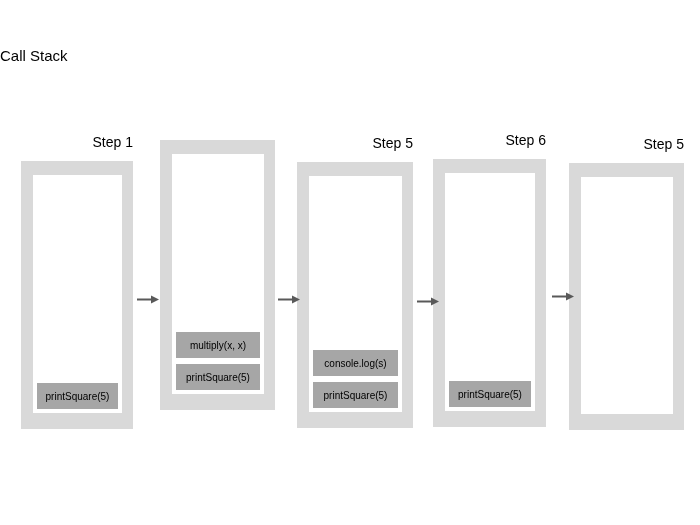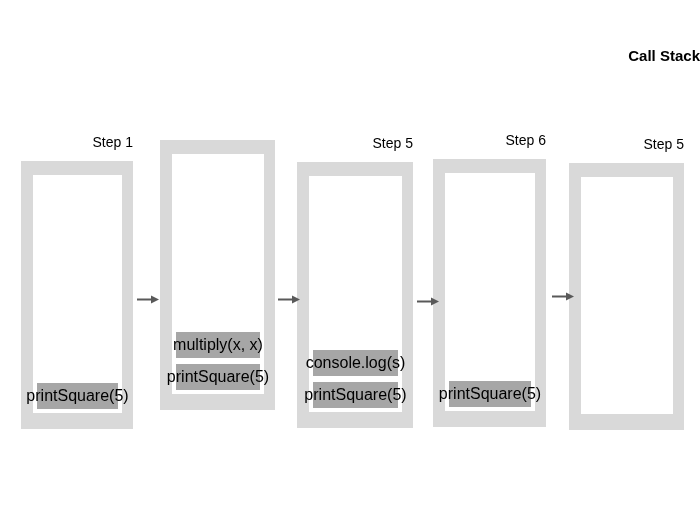--- a/index.html
+++ b/index.html
@@ -15,24 +15,23 @@
     position:relative;
     width:700px;height:525px;
     background:var(--background);
     font-family:"Liberation Sans", sans-serif;
     color:var(--text);
     overflow:hidden;
   }
   .title{
     position:absolute;
     top:47px;left:0;width:700px;
-    text-align:right;
+    text-align:left;
     font-size:15px;
     color:var(--text);
-    font-weight:bold;
   }
   .col{
     position:absolute;
   }
   .step-label{
     height:20px;
     text-align:right;
     font-size:14px;
     color:var(--text);
   }
@@ -52,21 +51,21 @@
     gap:6px;
     padding:4px;
   }
   .frame{
     height:26px;
     flex:0 0 26px;
     background:var(--frame);
     display:flex;
     align-items:center;
     justify-content:center;
-    font-size:16px;
+    font-size:10px;
     color:var(--text);
     white-space:nowrap;
   }
   .frame:empty{display:none;}
   svg.arrow{
     position:absolute;
     overflow:visible;
   }
   svg.arrow line{stroke:var(--arrow);stroke-width:2;}
   svg.arrow polygon{fill:var(--arrow);}

